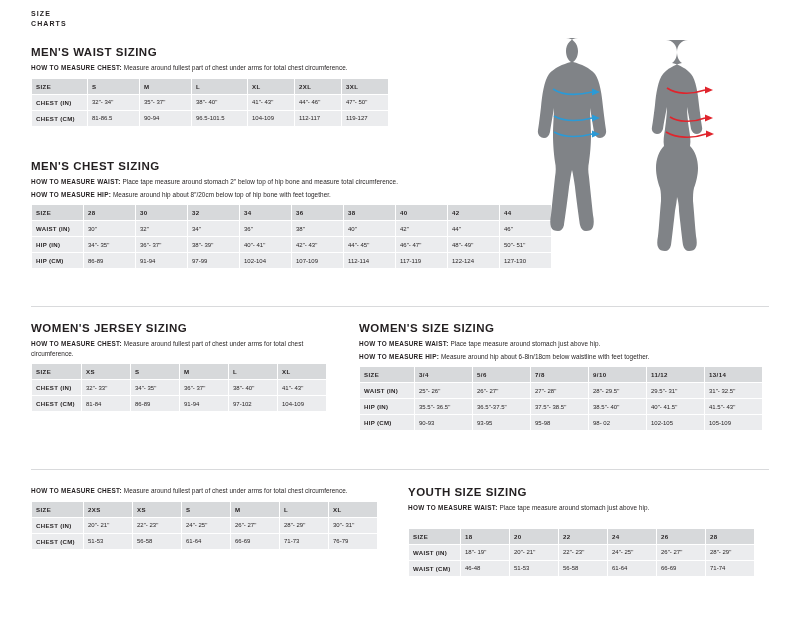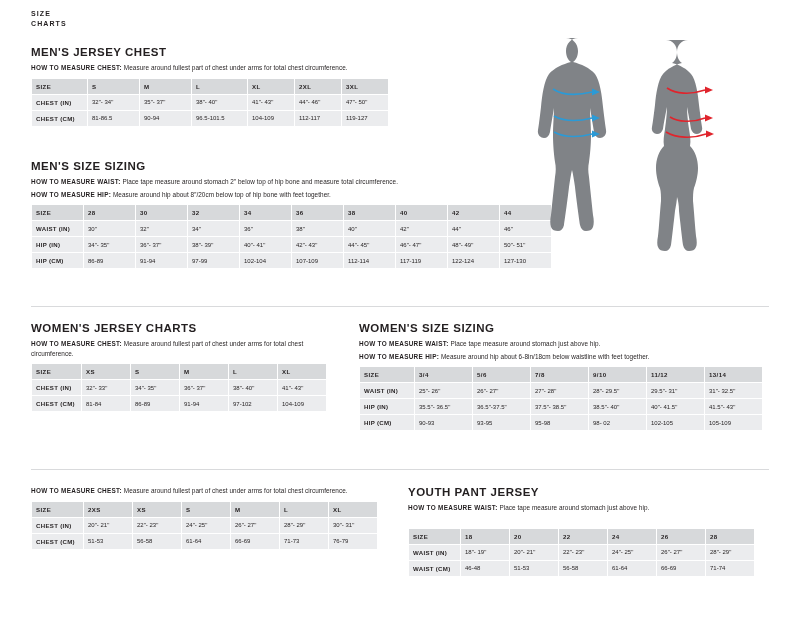--- a/index.html
+++ b/index.html
@@ -100,21 +100,21 @@
 
 <div class="page-head">
   <div>SIZE</div>
   <div>CHARTS</div>
 </div>
 
 <div class="divider" id="div1"></div>
 <div class="divider" id="div2"></div>
 
 <div class="sec" id="sec-men-jersey">
-  <h2 class="section-title">MEN'S JERSEY CHEST</h2>
+  <h2 class="section-title">MEN'S WAIST SIZING</h2>
   <p class="howto"><b>HOW TO MEASURE CHEST:</b><span> Measure around fullest part of chest under arms for total chest circumference.</span></p>
   <table class="sz">
     <tbody>
         <tr class="hdr">
       <td class="lbl" style="width:56px">SIZE</td>
       <td style="width:52px">S</td>
       <td style="width:52px">M</td>
       <td style="width:56px">L</td>
       <td style="width:47px">XL</td>
       <td style="width:47px">2XL</td>
@@ -136,21 +136,21 @@
       <td>96.5-101.5</td>
       <td>104-109</td>
       <td>112-117</td>
       <td>119-127</td>
     </tr>
   </tbody>
     </table>
 </div>
 
 <div class="sec" id="sec-men-pant">
-  <h2 class="section-title">MEN'S SIZE SIZING</h2>
+  <h2 class="section-title">MEN'S CHEST SIZING</h2>
   <p class="howto"><b>HOW TO MEASURE WAIST:</b><span> Place tape measure around stomach 2” below top of hip bone and measure total circumference.</span></p>
   <p class="howto"><b>HOW TO MEASURE HIP:</b><span> Measure around hip about 8”/20cm below top of hip bone with feet together.</span></p>
   <table class="sz">
     <tbody>
         <tr class="hdr">
       <td class="lbl" style="width:52px">SIZE</td>
       <td style="width:52px">28</td>
       <td style="width:52px">30</td>
       <td style="width:52px">32</td>
       <td style="width:52px">34</td>
@@ -194,21 +194,21 @@
       <td>112-114</td>
       <td>117-119</td>
       <td>122-124</td>
       <td>127-130</td>
     </tr>
   </tbody>
     </table>
 </div>
 
 <div class="sec" id="sec-wom-jersey">
-  <h2 class="section-title">WOMEN'S JERSEY CHARTS</h2>
+  <h2 class="section-title">WOMEN'S JERSEY SIZING</h2>
   <p class="howto" style="width:275px"><b>HOW TO MEASURE CHEST:</b><span> Measure around fullest part of chest under arms for total chest circumference.</span></p>
   <table class="sz">
     <tbody>
         <tr class="hdr">
       <td class="lbl" style="width:50px">SIZE</td>
       <td style="width:49px">XS</td>
       <td style="width:49px">S</td>
       <td style="width:49px">M</td>
       <td style="width:49px">L</td>
       <td style="width:49px">XL</td>
@@ -308,21 +308,21 @@
       <td>61-64</td>
       <td>66-69</td>
       <td>71-73</td>
       <td>76-79</td>
     </tr>
   </tbody>
     </table>
 </div>
 
 <div class="sec" id="sec-youth-pant">
-  <h2 class="section-title">YOUTH PANT JERSEY</h2>
+  <h2 class="section-title">YOUTH SIZE SIZING</h2>
   <p class="howto"><b>HOW TO MEASURE WAIST:</b><span> Place tape measure around stomach just above hip.</span></p>
   <table class="sz" style="margin-top:15px">
     <tbody>
         <tr class="hdr">
       <td class="lbl" style="width:52px">SIZE</td>
       <td style="width:49px">18</td>
       <td style="width:49px">20</td>
       <td style="width:49px">22</td>
       <td style="width:49px">24</td>
       <td style="width:49px">26</td>

